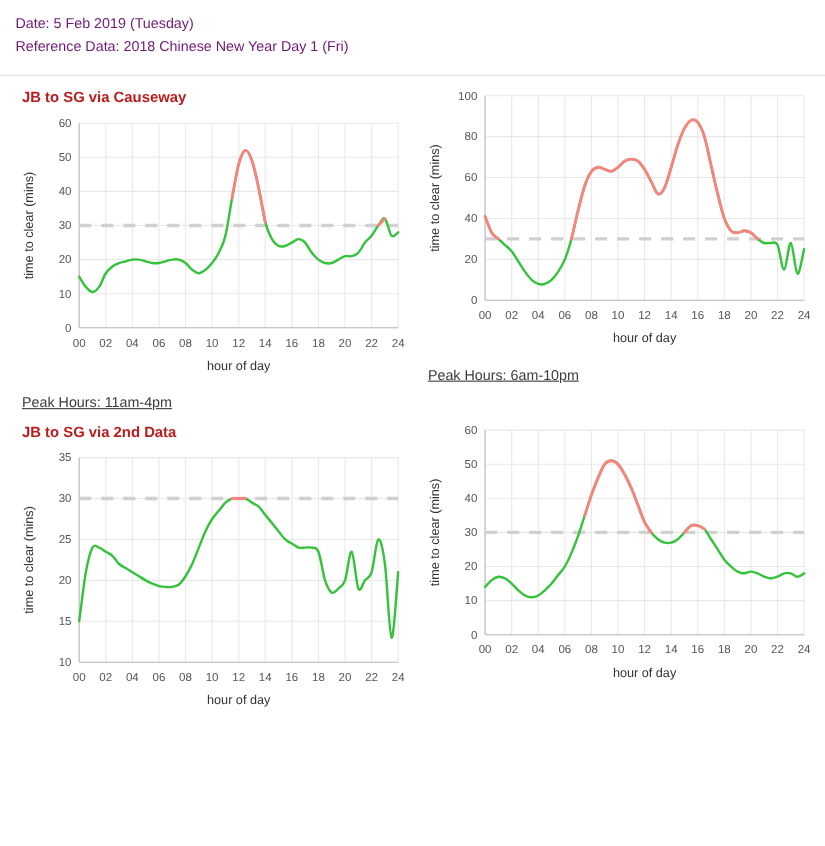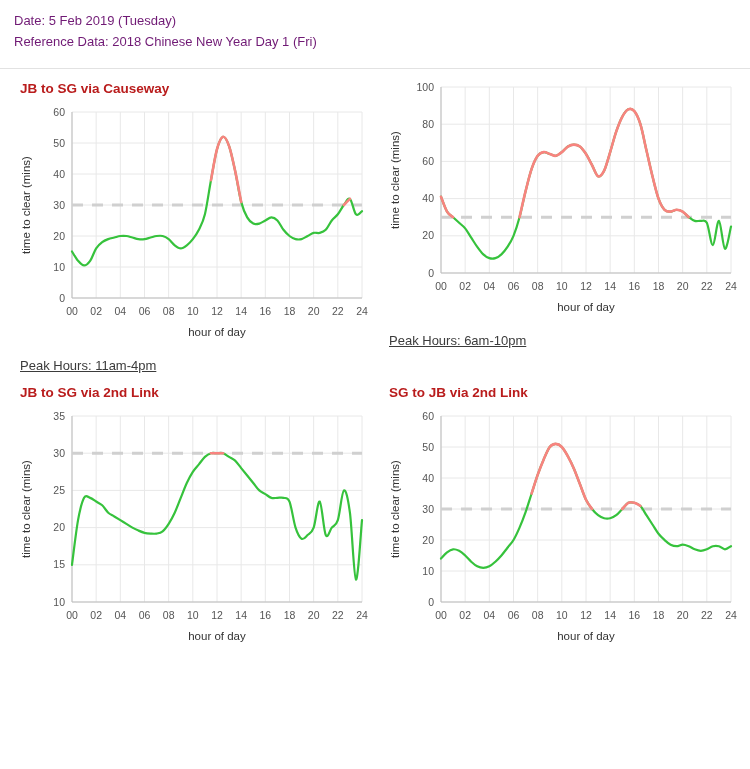--- a/index.html
+++ b/index.html
@@ -210,21 +210,21 @@
           <path d="M 58.00 119.74 C 59.01 122.22, 62.03 131.21, 64.04 134.62 C 66.06 138.03, 69.08 139.27, 70.08 140.20" class="series-red"></path>
           <path d="M 136.54 140.20 C 137.55 135.86, 140.57 122.22, 142.58 114.16 C 144.60 106.10, 146.61 97.73, 148.63 91.84 C 150.64 85.95, 152.65 81.61, 154.67 78.82 C 156.68 76.03, 158.69 75.41, 160.71 75.10 C 162.72 74.79, 164.74 76.34, 166.75 76.96 C 168.76 77.58, 170.78 79.13, 172.79 78.82 C 174.81 78.51, 176.82 76.65, 178.83 75.10 C 180.85 73.55, 182.86 70.76, 184.88 69.52 C 186.89 68.28, 188.90 67.66, 190.92 67.66 C 192.93 67.66, 194.94 67.97, 196.96 69.52 C 198.97 71.07, 200.99 73.86, 203.00 76.96 C 205.01 80.06, 207.03 84.40, 209.04 88.12 C 211.06 91.84, 213.07 98.35, 215.08 99.28 C 217.10 100.21, 219.11 97.73, 221.13 93.70 C 223.14 89.67, 225.15 81.61, 227.17 75.10 C 229.18 68.59, 231.19 60.53, 233.21 54.64 C 235.22 48.75, 237.24 43.48, 239.25 39.76 C 241.26 36.04, 243.28 33.25, 245.29 32.32 C 247.31 31.39, 249.32 31.70, 251.33 34.18 C 253.35 36.66, 255.36 40.69, 257.38 47.20 C 259.39 53.71, 261.40 64.56, 263.42 73.24 C 265.43 81.92, 267.44 91.22, 269.46 99.28 C 271.47 107.34, 273.49 116.02, 275.50 121.60 C 277.51 127.18, 279.53 130.59, 281.54 132.76 C 283.56 134.93, 285.57 134.62, 287.58 134.62 C 289.60 134.62, 291.61 132.76, 293.63 132.76 C 295.64 132.76, 297.65 133.38, 299.67 134.62 C 301.68 135.86, 304.70 139.27, 305.71 140.20" class="series-red"></path>
           <text x="203" y="234" text-anchor="middle" class="axis-title">hour of day</text>
           <text x="16" y="103" text-anchor="middle" transform="rotate(-90 16 103)" class="axis-title">time to clear (mins)</text>
         </svg>
     </div>
     <div class="peak">Peak Hours: 6am-10pm</div>
   </div>
 
   <div class="panel">
-    <div class="panel-title">JB to SG via 2nd Link</div>
+    <div class="panel-title">JB to SG via 2nd Data</div>
     <div class="chart-wrap">
       <svg id="svg2" width="360" height="252" viewBox="0 0 360 252">
           <line x1="58" y1="196" x2="348" y2="196" class="gridline"></line>
           <text x="51" y="199.5" text-anchor="end" class="tick-text">10</text>
           <line x1="58" y1="158.8" x2="348" y2="158.8" class="gridline"></line>
           <text x="51" y="162.3" text-anchor="end" class="tick-text">15</text>
           <line x1="58" y1="121.6" x2="348" y2="121.6" class="gridline"></line>
           <text x="51" y="125.1" text-anchor="end" class="tick-text">20</text>
           <line x1="58" y1="84.4" x2="348" y2="84.4" class="gridline"></line>
           <text x="51" y="87.9" text-anchor="end" class="tick-text">25</text>
@@ -263,21 +263,20 @@
           <line x1="58" y1="47.19999999999999" x2="348" y2="47.19999999999999" class="threshold"></line>
           <path d="M 58.00 158.80 C 59.01 151.36, 62.03 125.32, 64.04 114.16 C 66.06 103.00, 68.07 95.56, 70.08 91.84 C 72.10 88.12, 74.11 91.22, 76.13 91.84 C 78.14 92.46, 80.15 94.32, 82.17 95.56 C 84.18 96.80, 86.19 97.42, 88.21 99.28 C 90.22 101.14, 92.24 104.86, 94.25 106.72 C 96.26 108.58, 98.28 109.20, 100.29 110.44 C 102.31 111.68, 104.32 112.92, 106.33 114.16 C 108.35 115.40, 110.36 116.64, 112.38 117.88 C 114.39 119.12, 116.40 120.48, 118.42 121.60 C 120.43 122.72, 122.44 123.71, 124.46 124.58 C 126.47 125.44, 128.49 126.31, 130.50 126.81 C 132.51 127.30, 134.53 127.43, 136.54 127.55 C 138.56 127.68, 140.57 127.92, 142.58 127.55 C 144.60 127.18, 146.61 126.93, 148.63 125.32 C 150.64 123.71, 152.65 120.98, 154.67 117.88 C 156.68 114.78, 158.69 111.06, 160.71 106.72 C 162.72 102.38, 164.74 96.80, 166.75 91.84 C 168.76 86.88, 170.78 81.30, 172.79 76.96 C 174.81 72.62, 176.82 68.90, 178.83 65.80 C 180.85 62.70, 182.86 60.84, 184.88 58.36 C 186.89 55.88, 188.90 52.78, 190.92 50.92 C 192.93 49.06, 194.94 47.82, 196.96 47.20 C 198.97 46.58, 200.99 47.20, 203.00 47.20 C 205.01 47.20, 207.03 46.58, 209.04 47.20 C 211.06 47.82, 213.07 49.68, 215.08 50.92 C 217.10 52.16, 219.11 52.78, 221.13 54.64 C 223.14 56.50, 225.15 59.60, 227.17 62.08 C 229.18 64.56, 231.19 67.04, 233.21 69.52 C 235.22 72.00, 237.24 74.48, 239.25 76.96 C 241.26 79.44, 243.28 82.54, 245.29 84.40 C 247.31 86.26, 249.32 86.88, 251.33 88.12 C 253.35 89.36, 255.36 91.22, 257.38 91.84 C 259.39 92.46, 261.40 91.84, 263.42 91.84 C 265.43 91.84, 267.44 91.22, 269.46 91.84 C 271.47 92.46, 273.49 90.60, 275.50 95.56 C 277.51 100.52, 279.53 115.40, 281.54 121.60 C 283.56 127.80, 285.57 131.52, 287.58 132.76 C 289.60 134.00, 291.61 130.90, 293.63 129.04 C 295.64 127.18, 297.65 127.18, 299.67 121.60 C 301.68 116.02, 303.69 94.32, 305.71 95.56 C 307.72 96.80, 309.74 124.70, 311.75 129.04 C 313.76 133.38, 315.78 124.08, 317.79 121.60 C 319.81 119.12, 321.82 120.36, 323.83 114.16 C 325.85 107.96, 327.86 85.64, 329.88 84.40 C 331.89 83.16, 333.90 91.84, 335.92 106.72 C 337.93 121.60, 339.94 172.44, 341.96 173.68 C 343.97 174.92, 346.99 124.08, 348.00 114.16" class="series-green"></path>
           <path d="M 196.96 47.20 C 197.97 47.20, 200.99 47.20, 203.00 47.20 C 205.01 47.20, 208.03 47.20, 209.04 47.20" class="series-red"></path>
           <text x="203" y="234" text-anchor="middle" class="axis-title">hour of day</text>
           <text x="16" y="103" text-anchor="middle" transform="rotate(-90 16 103)" class="axis-title">time to clear (mins)</text>
         </svg>
     </div>
   </div>
 
   <div class="panel">
-    <div class="panel-title">SG to JB via 2nd Link</div>
     <div class="chart-wrap">
       <svg id="svg3" width="360" height="252" viewBox="0 0 360 252">
           <line x1="58" y1="196" x2="348" y2="196" class="gridline"></line>
           <text x="51" y="199.5" text-anchor="end" class="tick-text">0</text>
           <line x1="58" y1="165" x2="348" y2="165" class="gridline"></line>
           <text x="51" y="168.5" text-anchor="end" class="tick-text">10</text>
           <line x1="58" y1="134" x2="348" y2="134" class="gridline"></line>
           <text x="51" y="137.5" text-anchor="end" class="tick-text">20</text>
           <line x1="58" y1="103" x2="348" y2="103" class="gridline"></line>
           <text x="51" y="106.5" text-anchor="end" class="tick-text">30</text>

